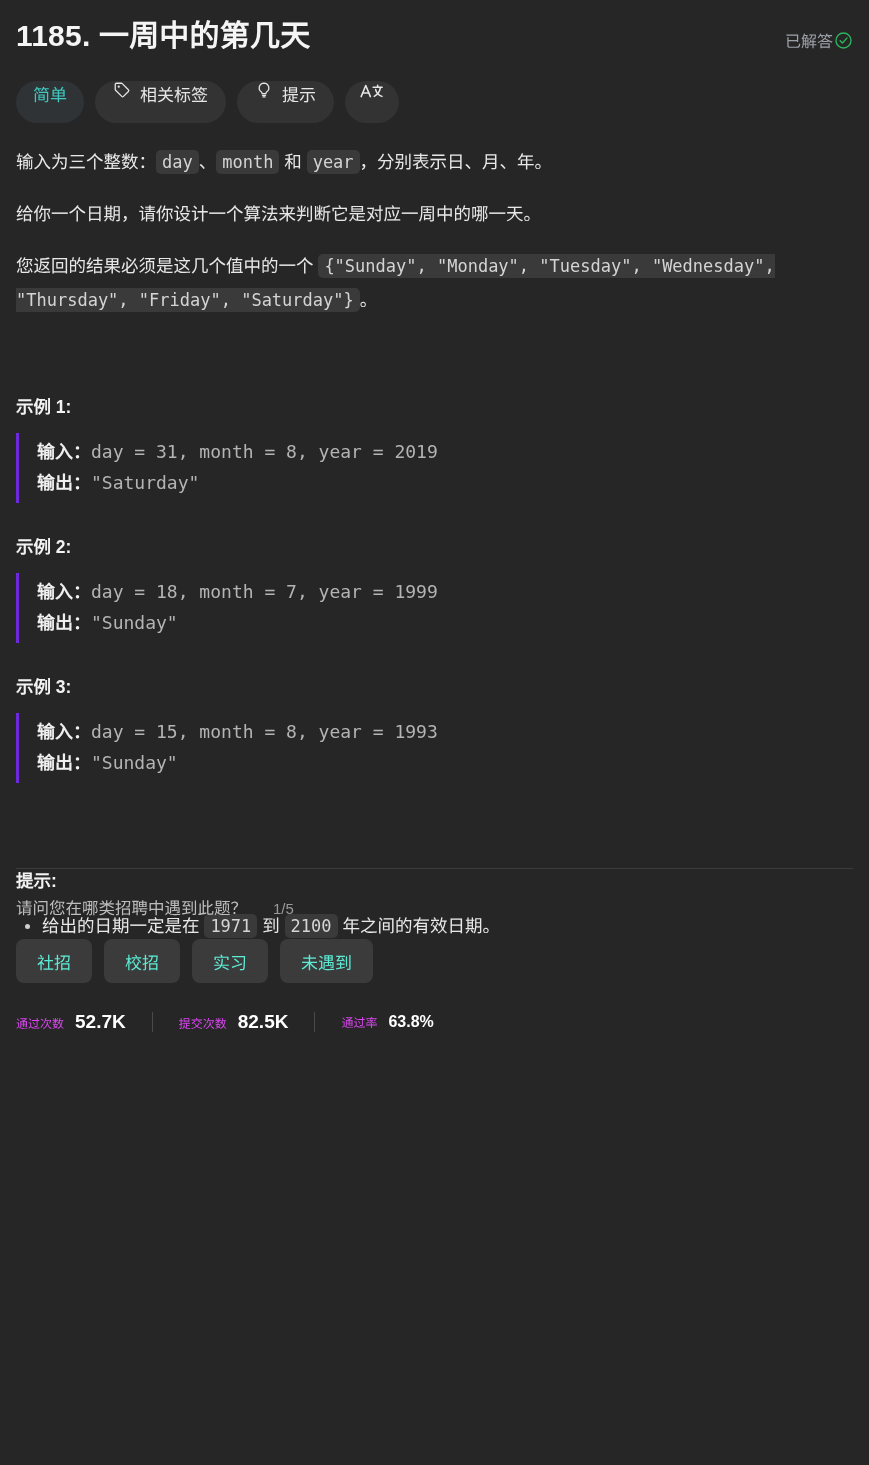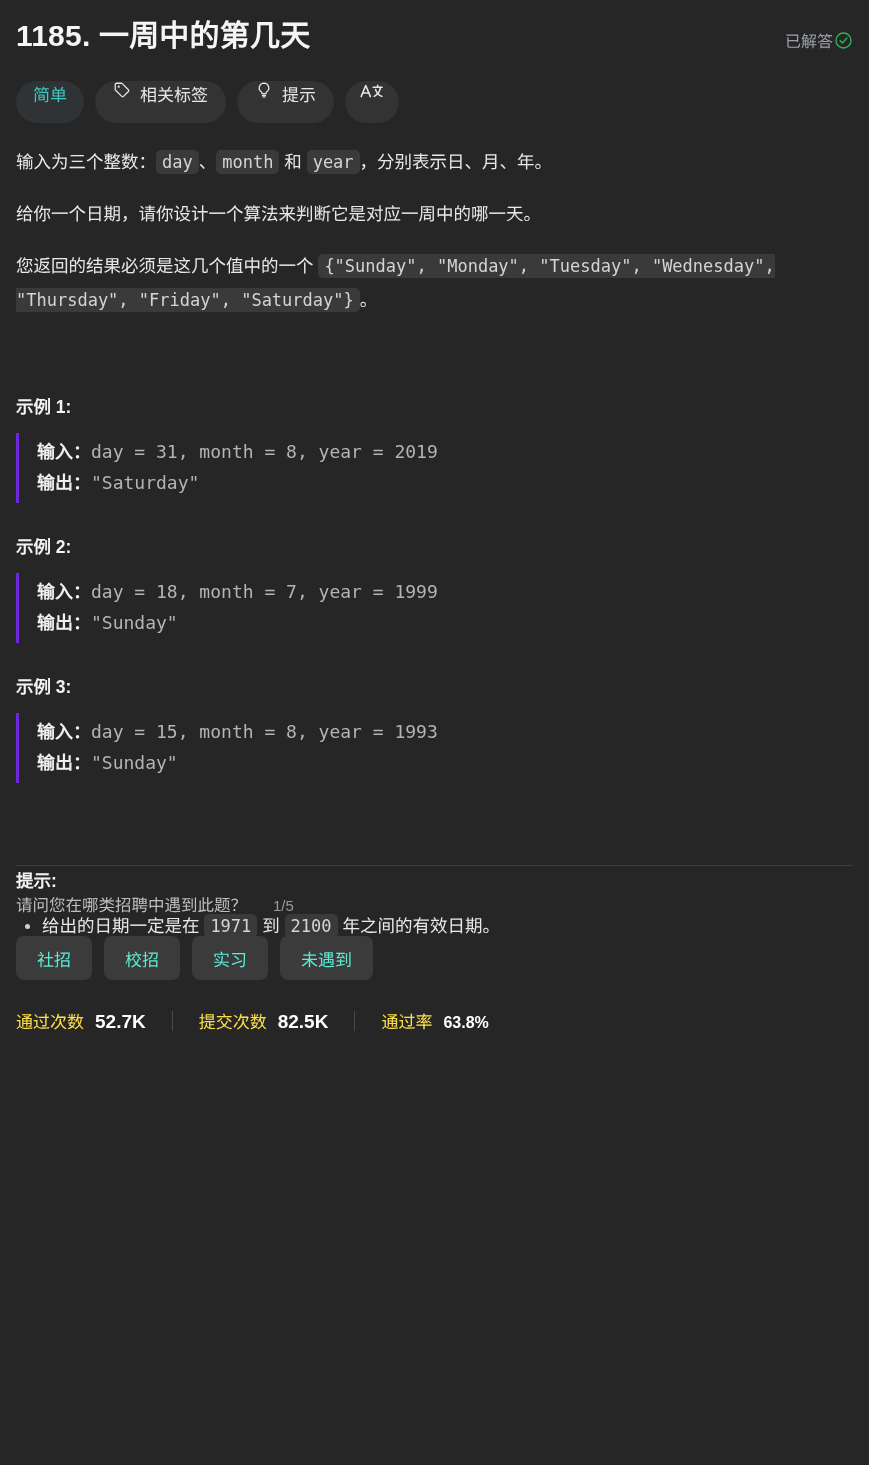--- a/index.html
+++ b/index.html
@@ -195,21 +195,21 @@
     display: flex;
     align-items: center;
     gap: 0;
     padding-bottom: 26px;
   }
   .stat {
     display: flex;
     align-items: baseline;
     gap: 11px;
   }
-  .stat-label { font-size: 17px; color: #fde047; }
+  .stat-label { font-size: 12px; color: #d946ef; }
   .stat-value { font-size: 19px; font-weight: 700; color: #ffffff; }
   .stat-value.small { font-size: 16px; font-weight: 700; }
   .stat-sep {
     width: 1px;
     height: 20px;
     background: #4a4a4a;
     margin: 0 26px;
     align-self: center;
   }
 </style>

